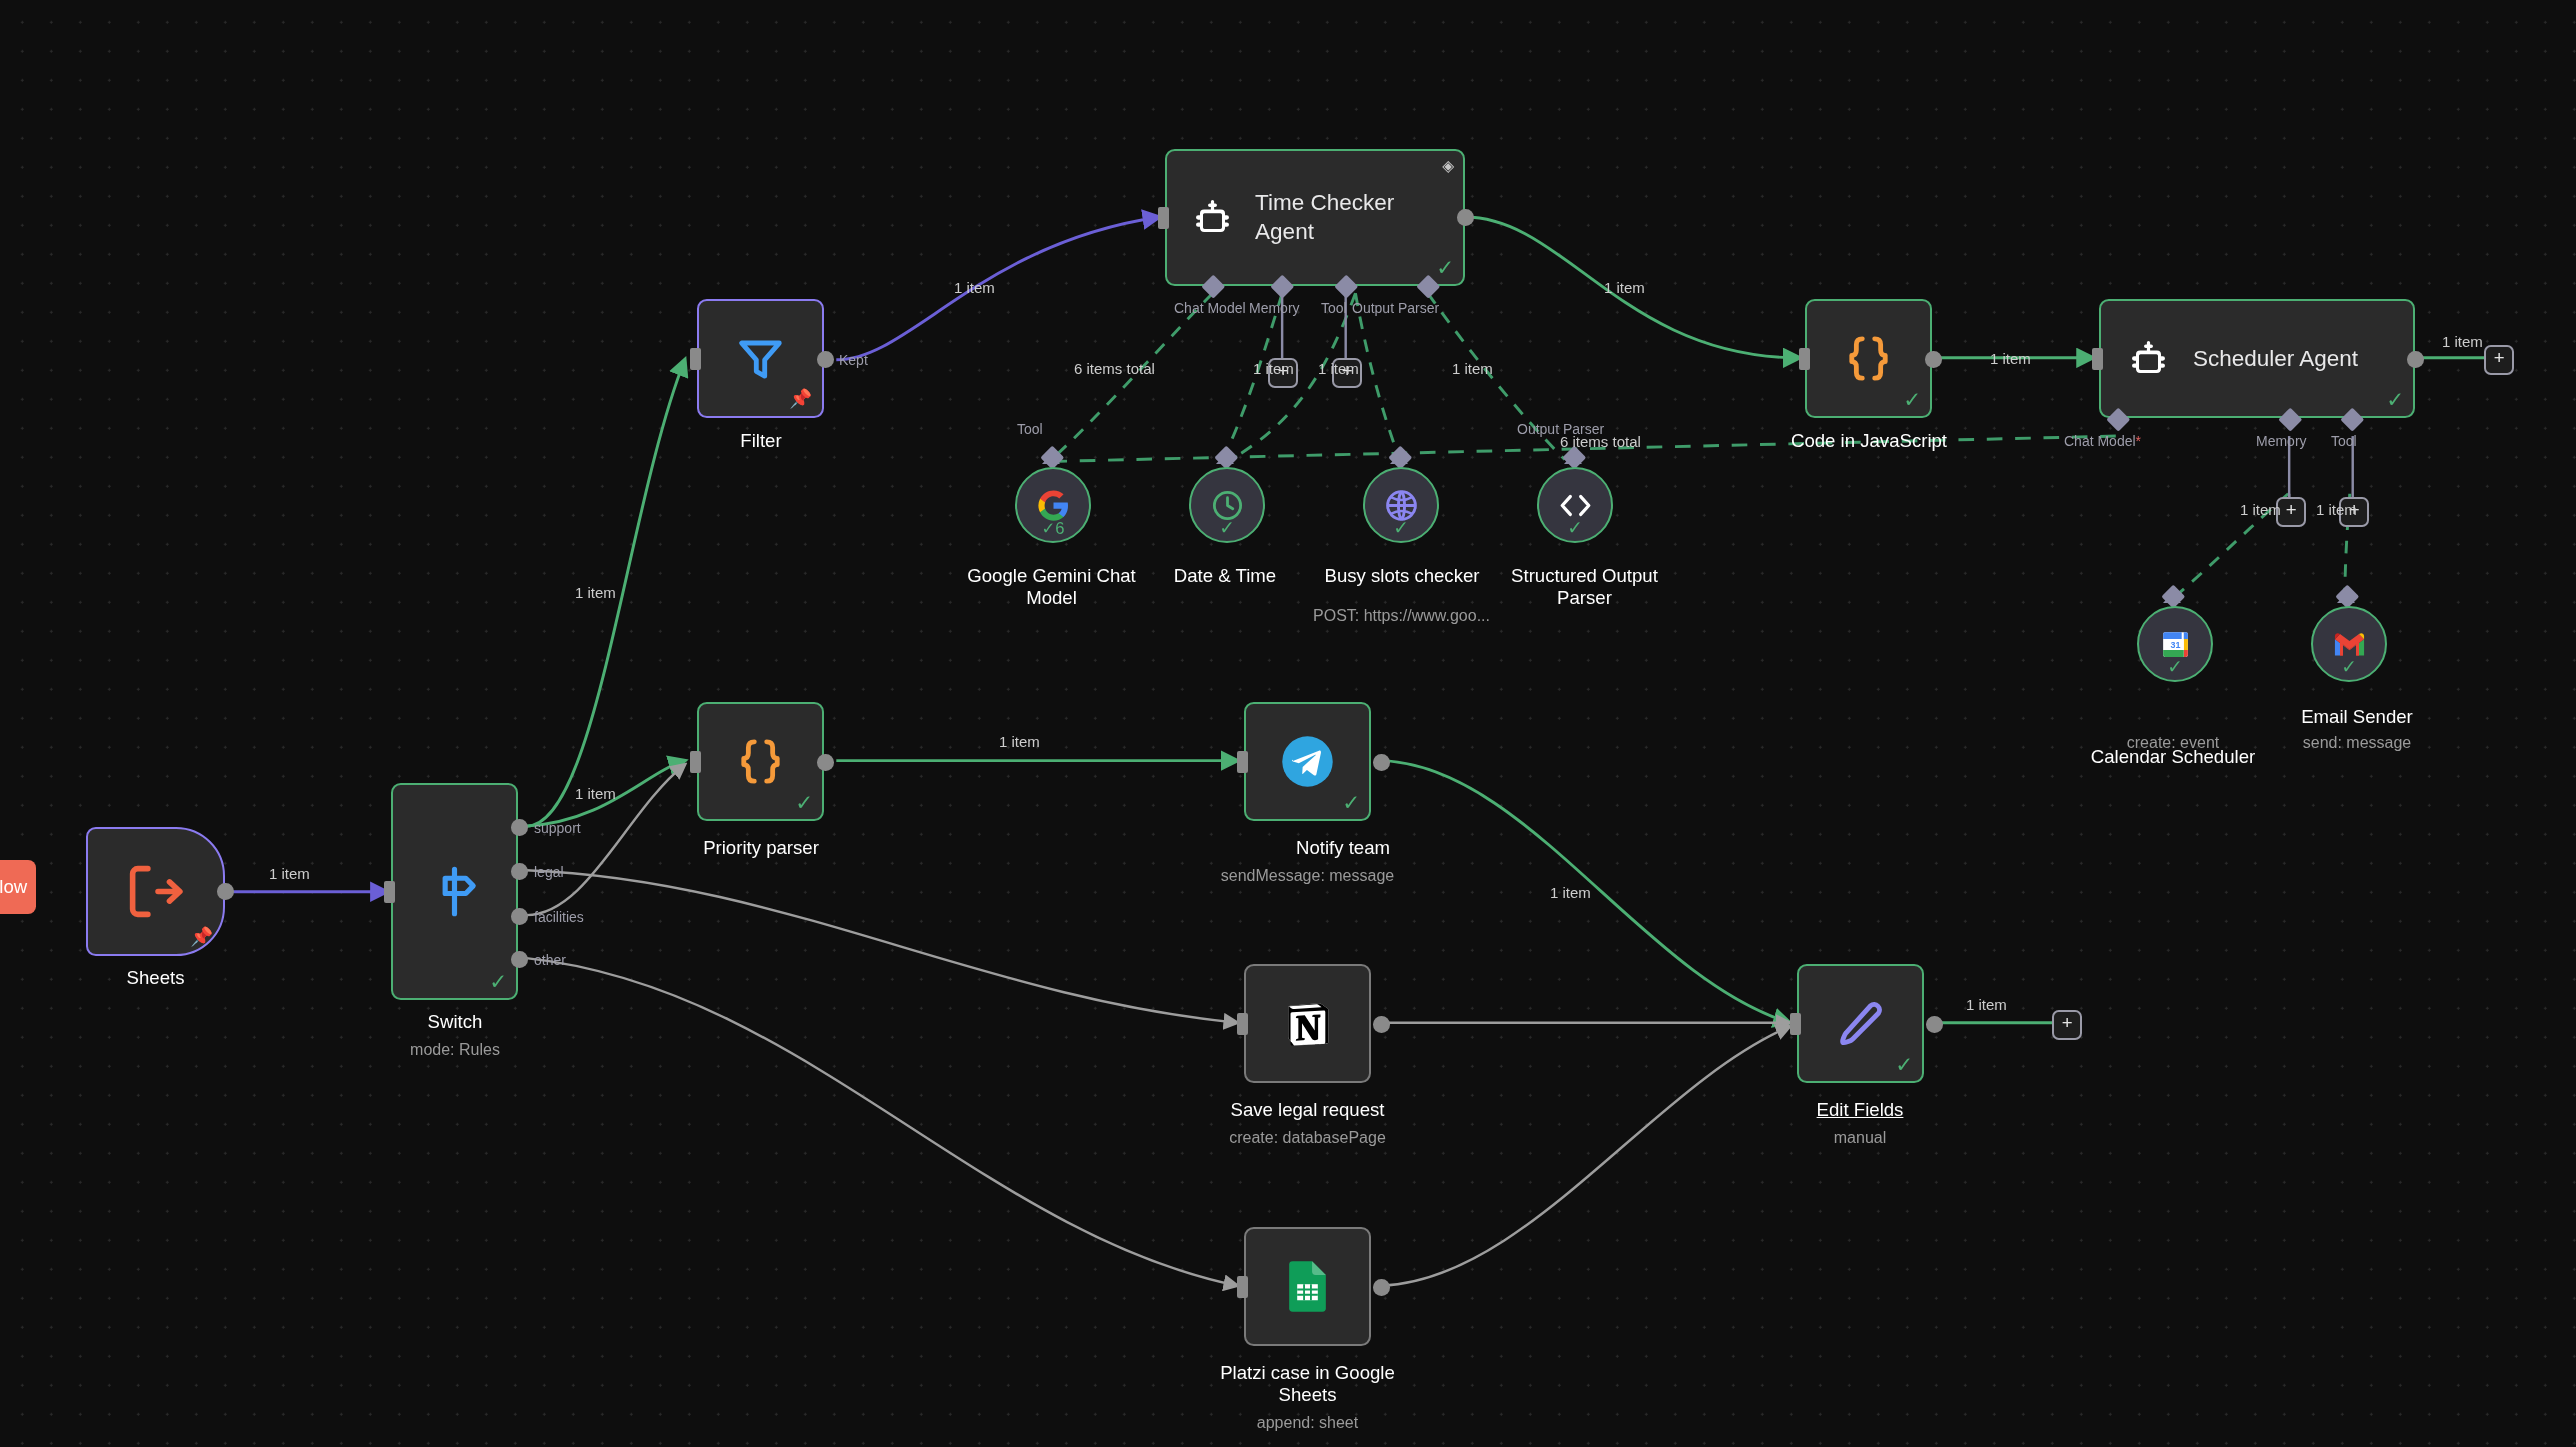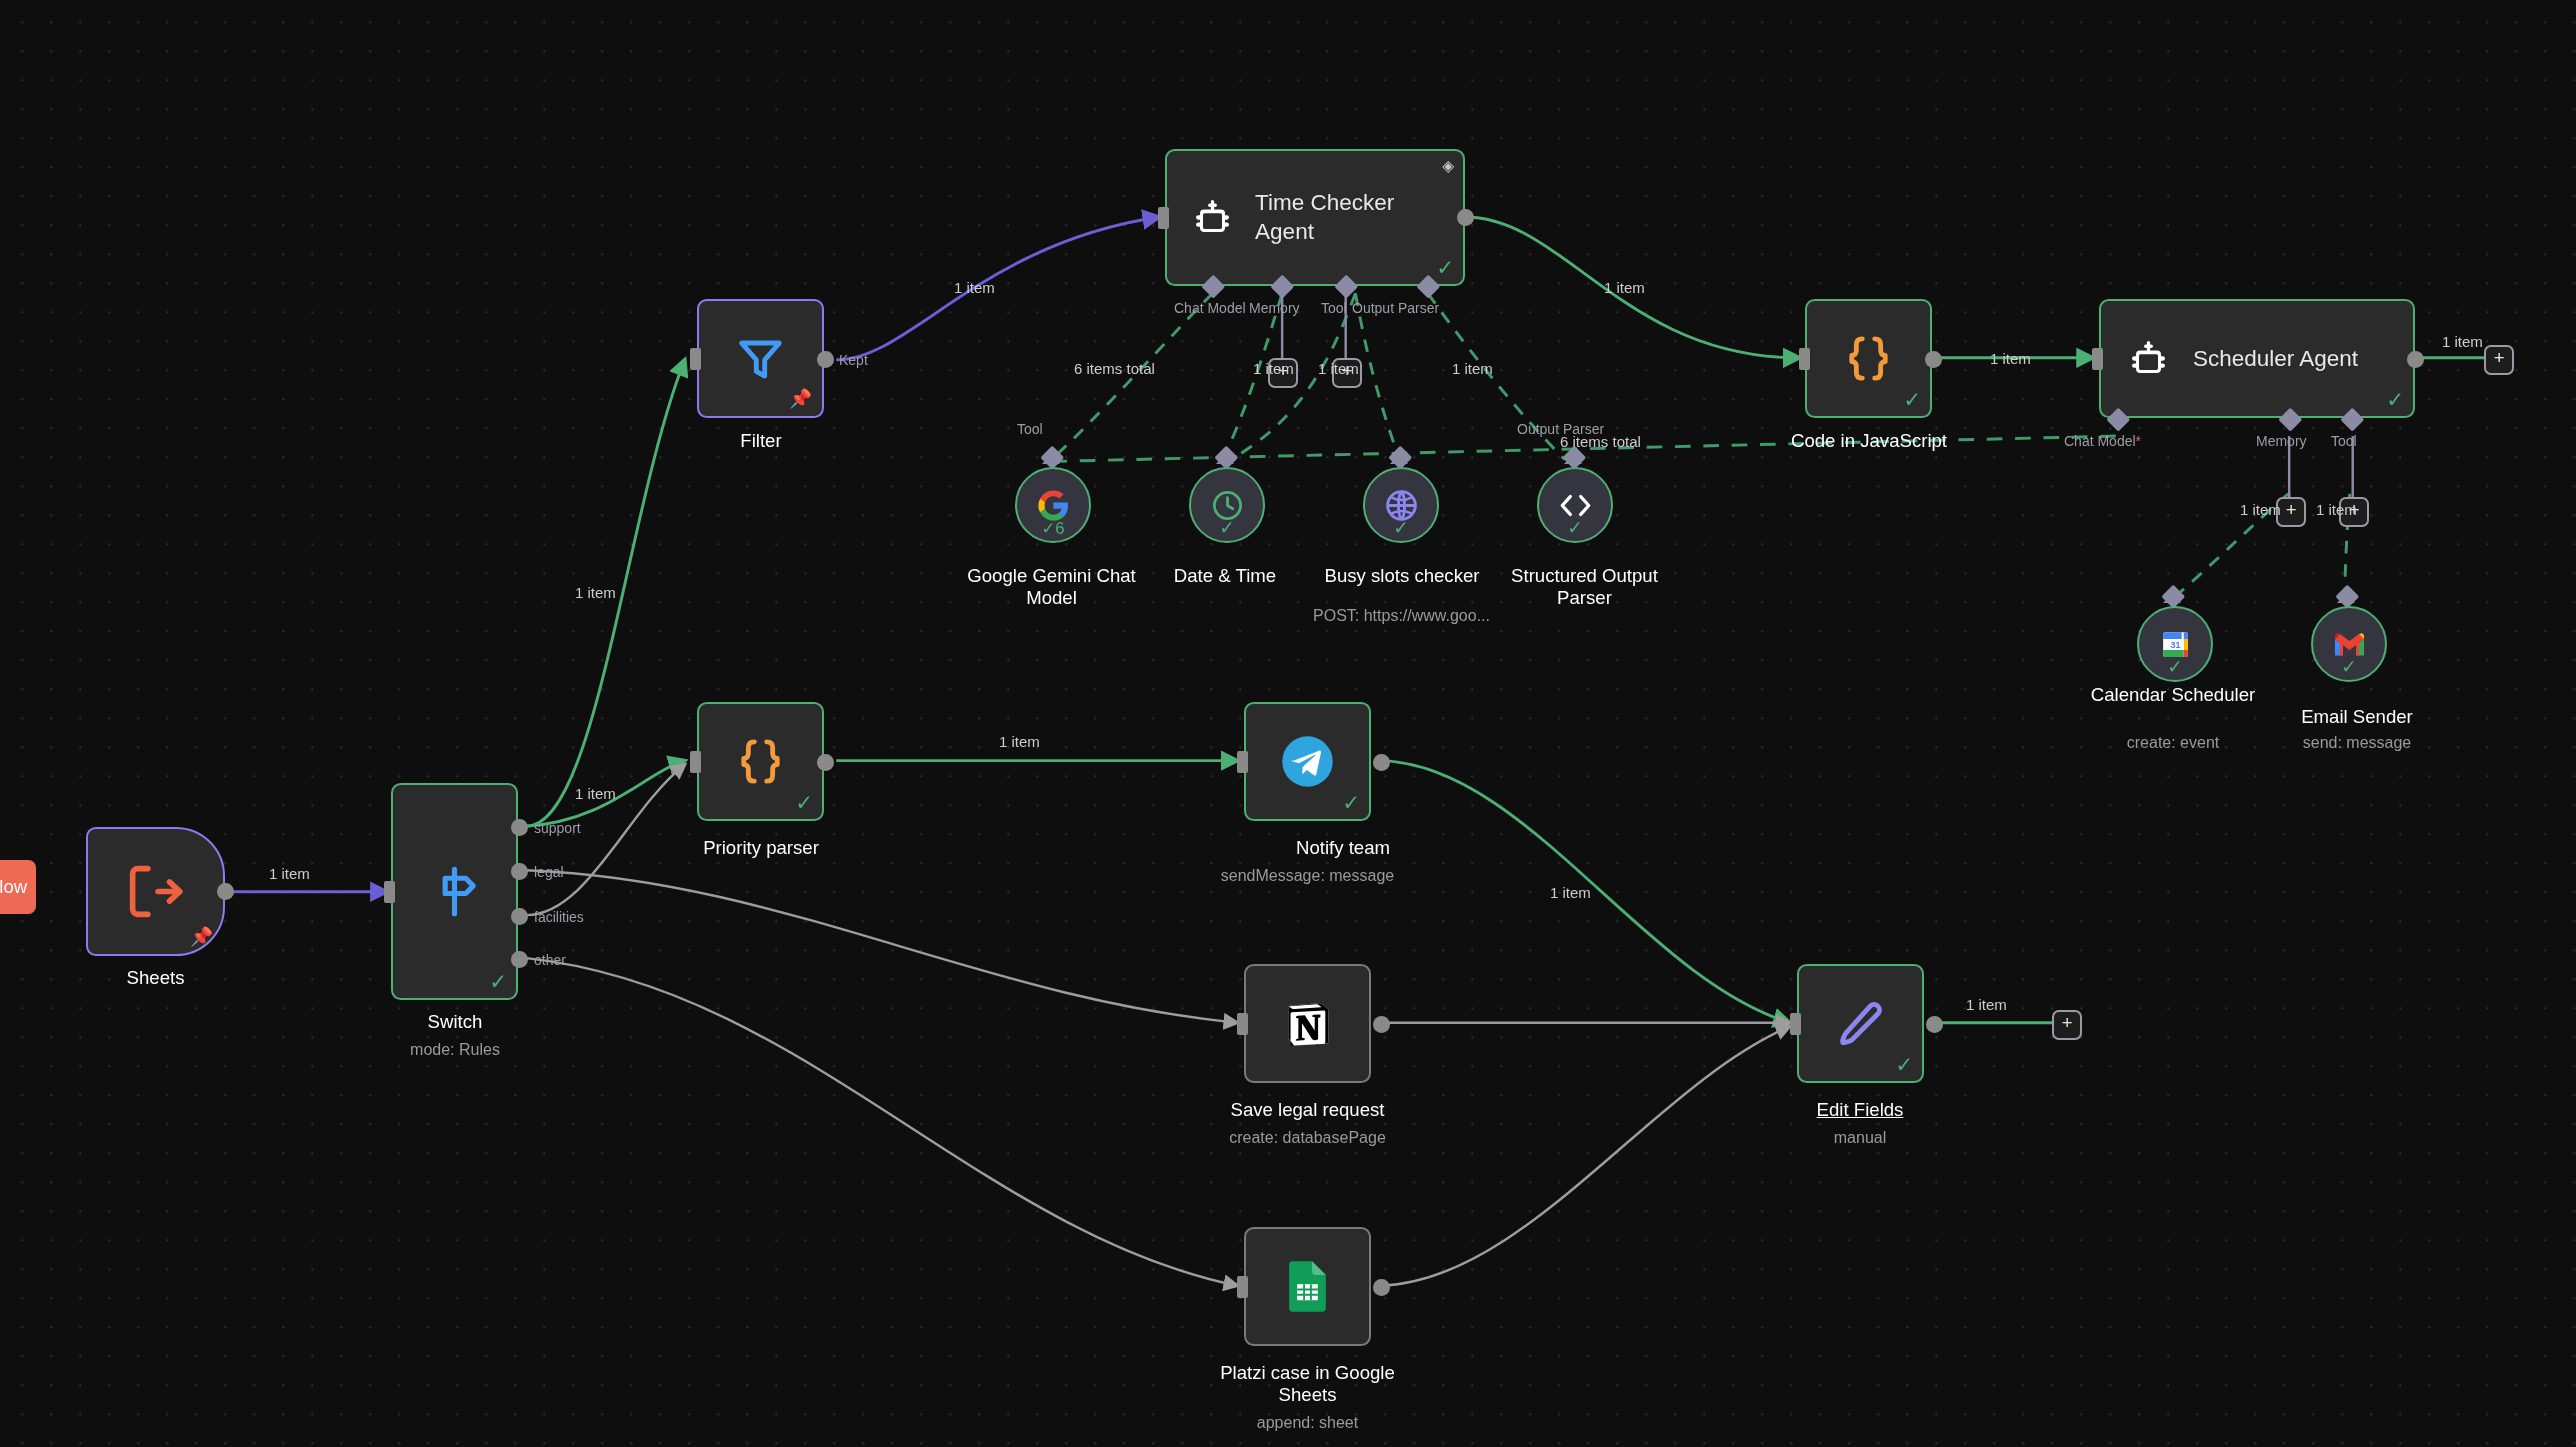--- a/index.html
+++ b/index.html
@@ -288,21 +288,21 @@
       <path d="M6 9a3 3 0 0 1 3-3h24v10H6z" fill="#4285F4"></path>
       <path d="M36 6h3a3 3 0 0 1 3 3v7h-6z" fill="#4285F4"></path>
       <path d="M42 16v16h-6V16z" fill="#FBBC05"></path>
       <path d="M42 32v7a3 3 0 0 1-3 3h-3v-10z" fill="#EA4335"></path>
       <path d="M6 32h30v10H9a3 3 0 0 1-3-3z" fill="#34A853"></path>
       <rect x="12" y="16" width="24" height="16" fill="#fff"></rect>
       <text x="24" y="29" font-size="13" font-weight="700" fill="#4285F4" text-anchor="middle" font-family="Liberation Sans, sans-serif">31</text>
     </svg>
     <span class="check">✓</span>
   </div>
-  <div class="nlabel" style="left:2073px;top:684px;width:200px;">Calendar Scheduler</div>
+  <div class="nlabel" style="left:2073px;top:746px;width:200px;">Calendar Scheduler</div>
   <div class="nsub" style="left:2073px;top:733px;width:200px;">create: event</div>
 
   <div class="tri" style="left:2337px;top:593px;"></div>
   <div class="diamond" style="left:2339px;top:588px;"></div>
   <div class="subnode" style="left:2311px;top:606px;">
     <svg width="35" height="27" viewBox="0 0 48 36">
       <path d="M4 33h7V16L4 10.8z" fill="#4285F4"></path>
       <path d="M37 33h7V10.8L37 16z" fill="#34A853"></path>
       <path d="M37 3.5 24 13.3 11 3.5 4 10.8 11 16V33h4V18l9 6.8L33 18v15h4V16l7-5.2-7-7.3z" fill="#EA4335"></path>
       <path d="M37 3.5 44 10.8V6.3c0-3.2-3.6-5-6.2-3.1z" fill="#FBBC05"></path>

